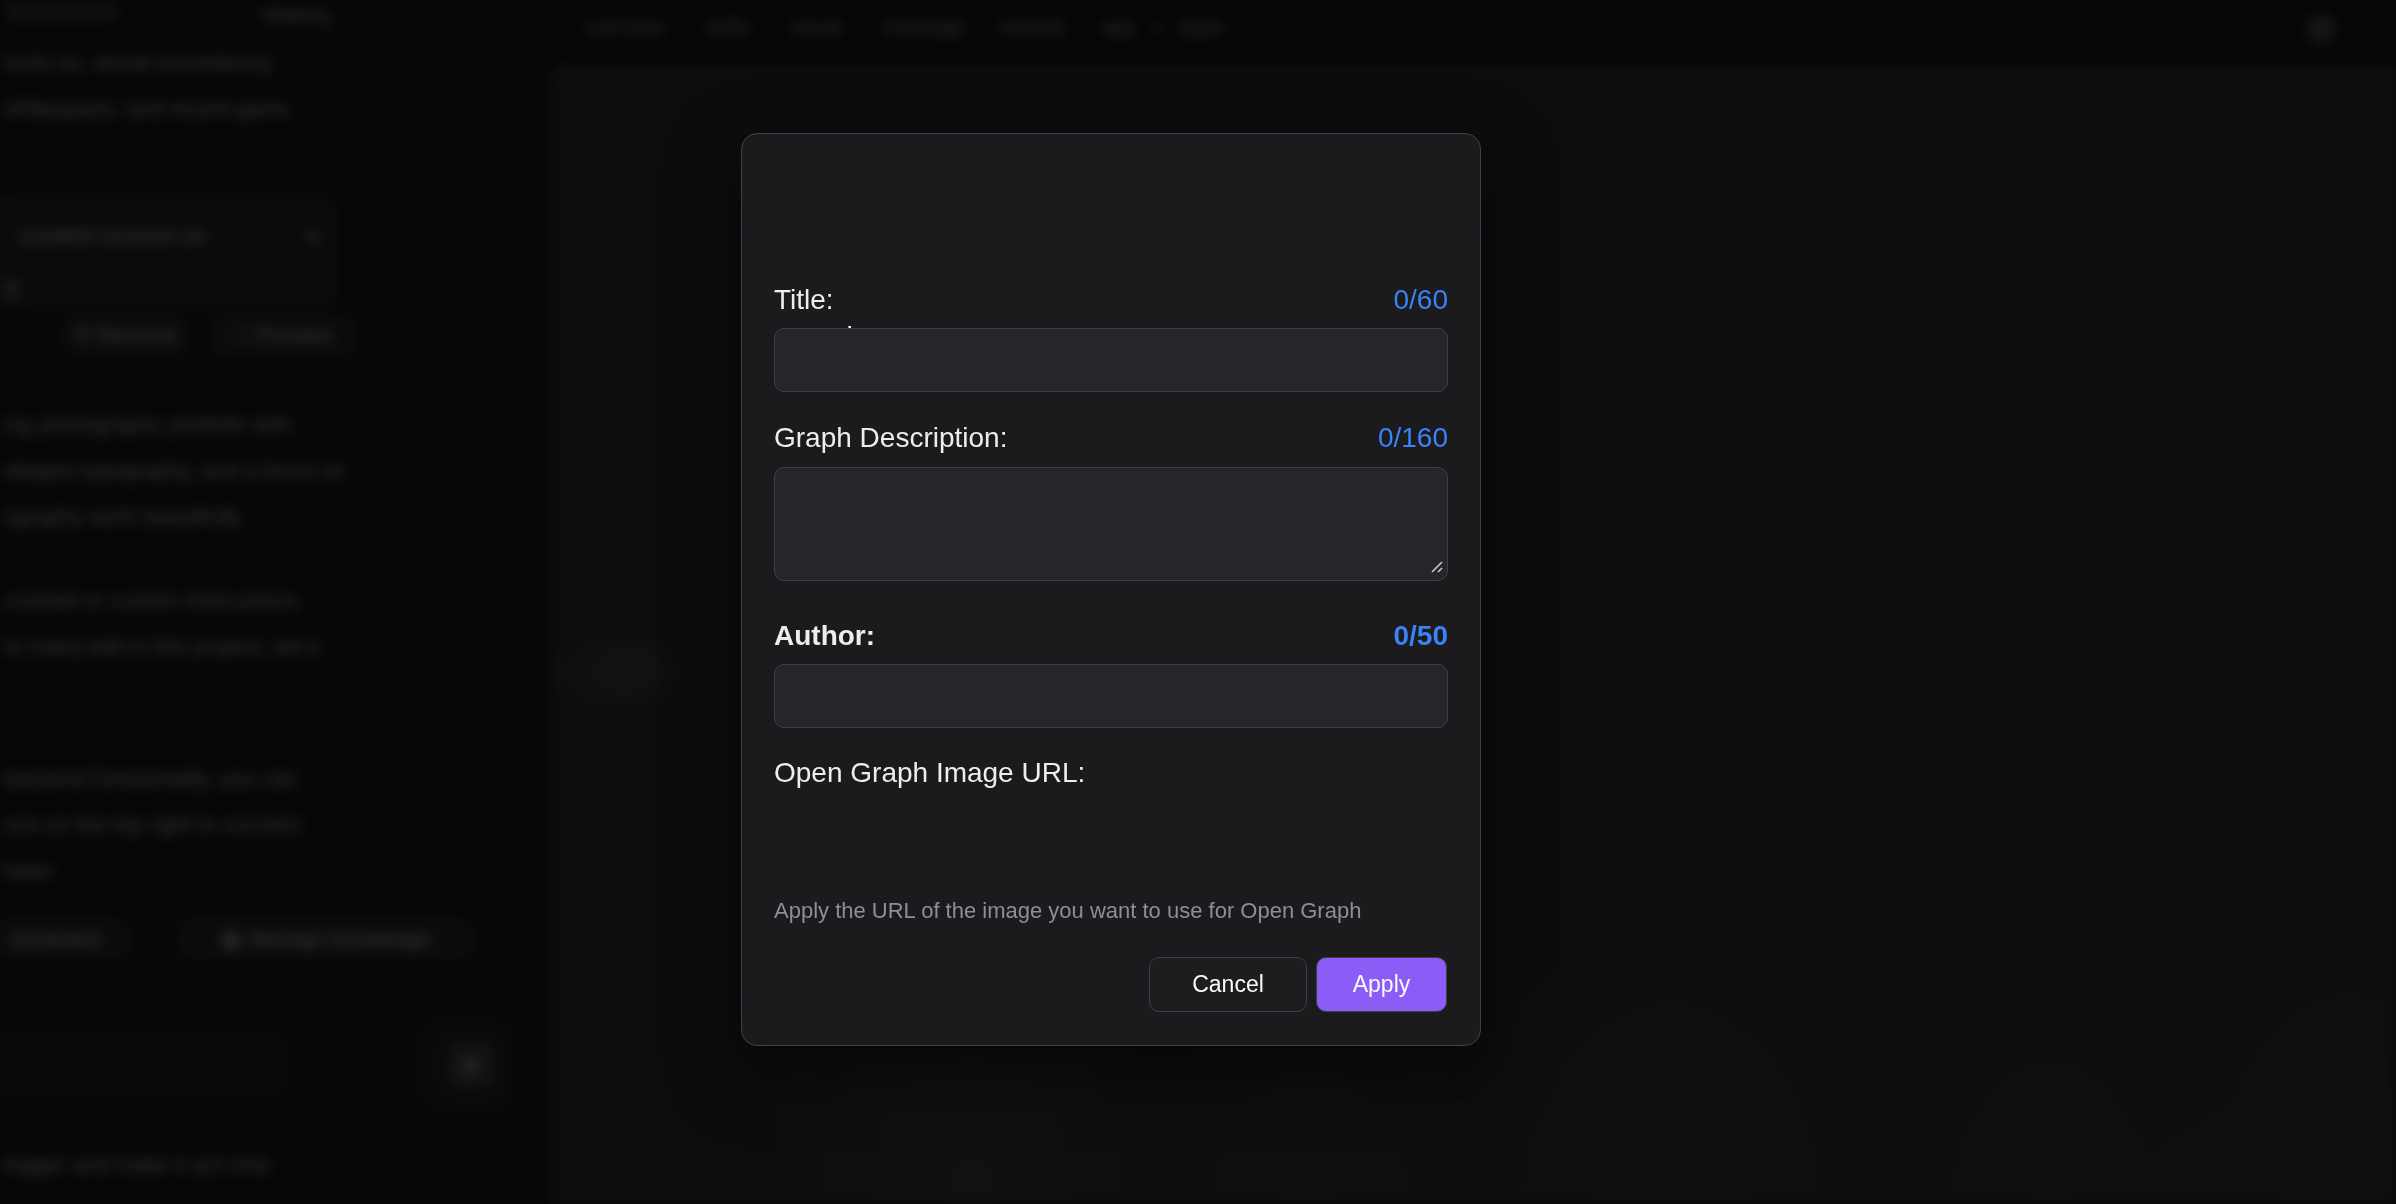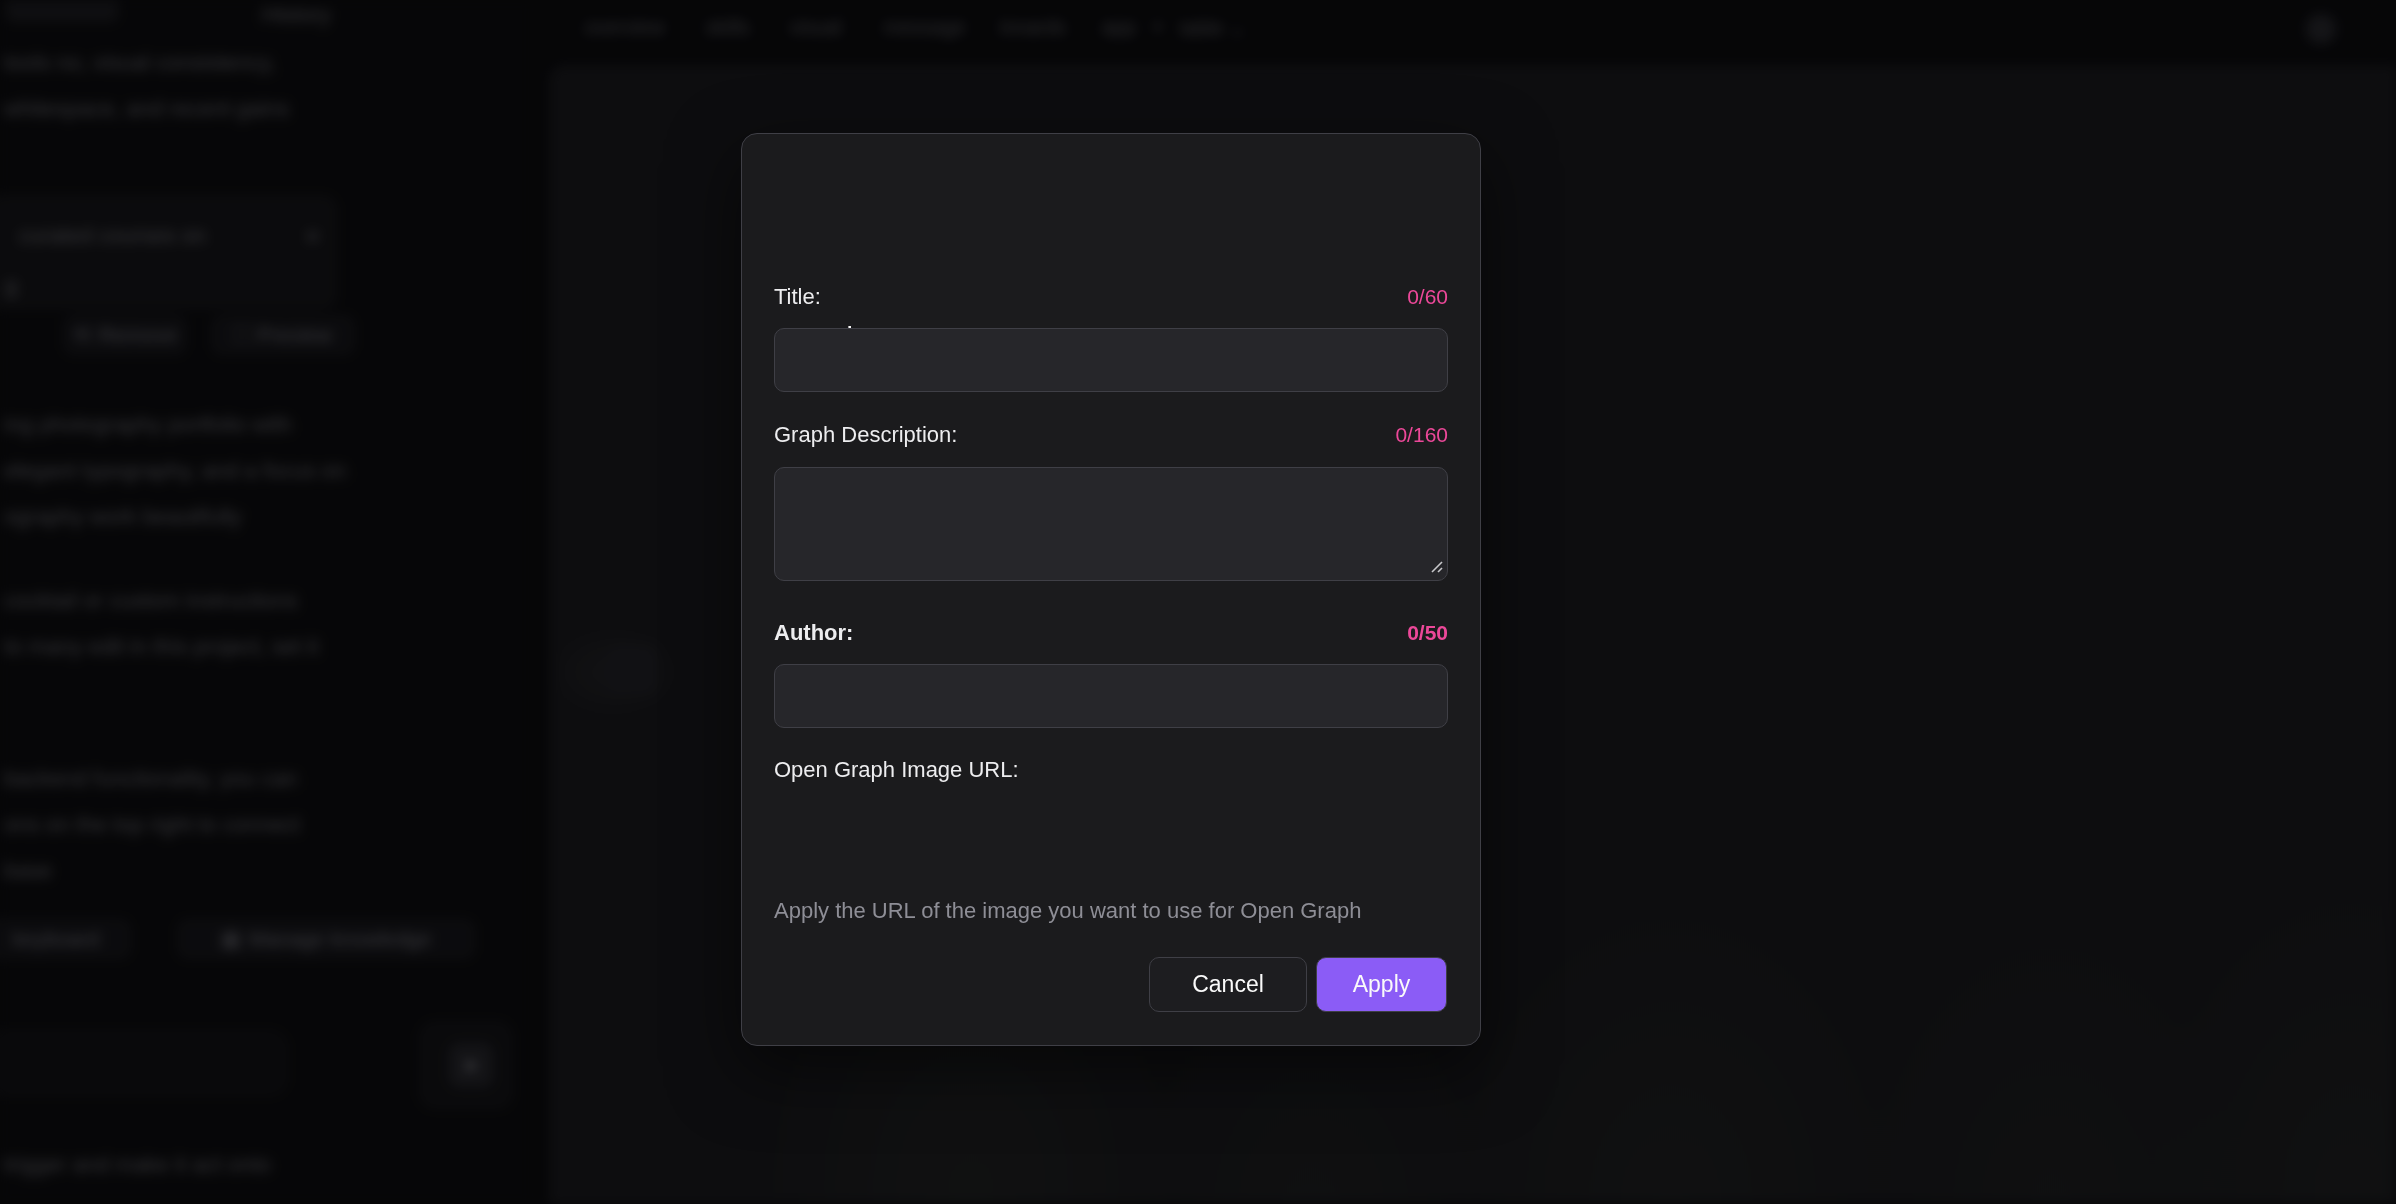--- a/index.html
+++ b/index.html
@@ -36,22 +36,22 @@
   .canvas-btn{position:absolute;left:56px;top:578px;width:50px;height:50px;background:#232327;border-radius:10px;}
   
   .overlay{position:absolute;inset:0;background:rgba(4,4,5,.55);}
   
   .modal{position:absolute;left:741px;top:133px;width:740px;height:913px;box-sizing:border-box;
     background:#1b1b1d;border:1px solid #3f3f46;border-radius:16px;
     box-shadow:0 24px 70px rgba(0,0,0,.55);}
   .modal-title{position:absolute;left:52px;top:188px;font-size:29px;font-weight:500;color:#fafafa;letter-spacing:.2px;}
   .divider{position:absolute;left:32px;right:32px;top:240px;height:1px;background:rgba(255,255,255,.14);}
   .label-row{position:absolute;left:32px;right:32px;display:flex;justify-content:space-between;align-items:baseline;}
-  .field-label{font-size:22px;color:#ededef;}
-  .counter{font-size:21px;color:#ec4899;}
+  .field-label{font-size:28px;color:#ededef;}
+  .counter{font-size:28px;color:#3b82f6;}
   .t-input{position:absolute;left:32px;right:32px;height:64px;box-sizing:border-box;
     background:#26262a;border:1.5px solid #3f3f46;border-radius:10px;
     color:#ededef;font-size:24px;padding:0 18px;outline:none;font-family:inherit;}
   .t-area{position:absolute;left:32px;right:32px;height:114px;box-sizing:border-box;
     background:#26262a;border:1.5px solid #3f3f46;border-radius:10px;resize:none;
     color:#ededef;font-size:24px;padding:12px 18px;outline:none;font-family:inherit;}
   .resize-handle{position:absolute;right:36px;width:18px;height:18px;}
   .url-input{position:absolute;left:32px;right:32px;height:74px;box-sizing:border-box;
     background:#1d1d20;border:1.5px solid #52525b;border-radius:8px;
     color:#ededef;font-size:25px;padding:0 20px;outline:none;font-family:inherit;}

